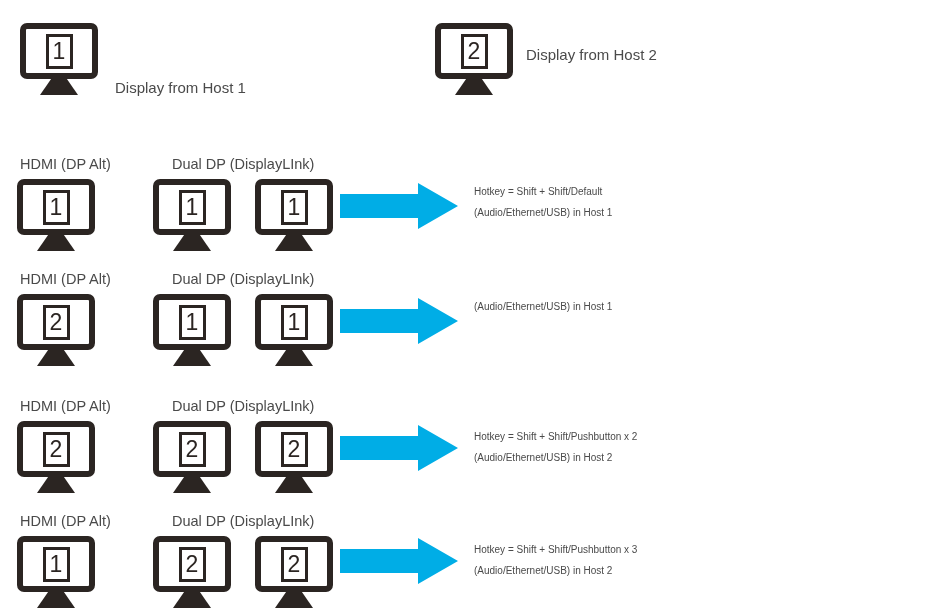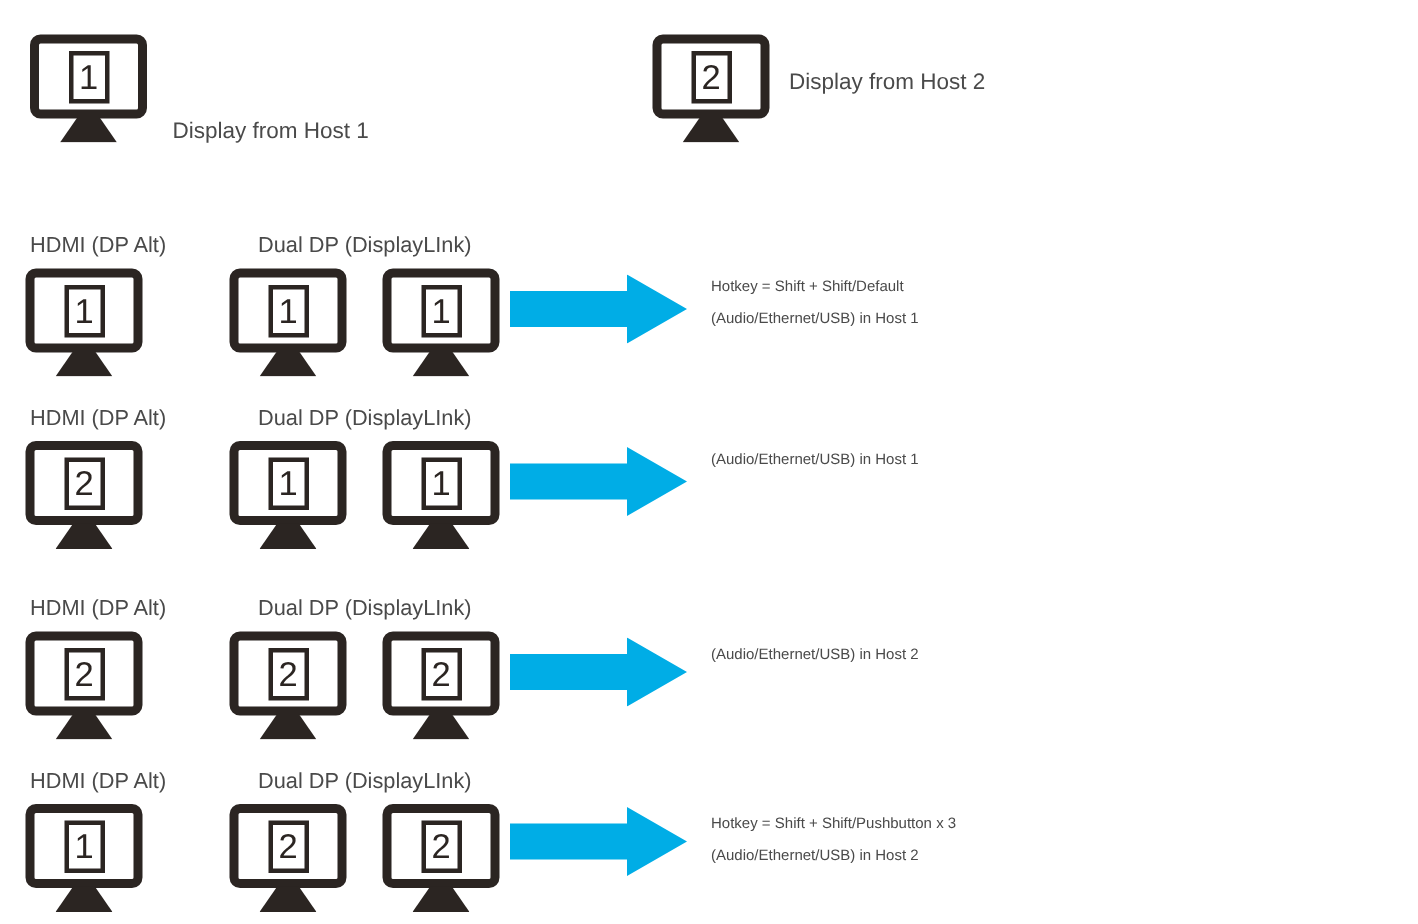--- a/index.html
+++ b/index.html
@@ -159,20 +159,21 @@
           <div class="mon-tag">2</div>
         </div>
       <div class="mon-stand"></div>
     </div>
     <div class="arrow" style="top:28px;">
       <svg viewBox="0 0 118 46">
           <polygon points="0,11 78,11 78,0 118,23 78,46 78,35 0,35" fill="#00ade6"></polygon>
         </svg>
     </div>
     <div class="hotkey-text" style="top:29px;">
+      <div>Hotkey = Shift + Shift/Pushbutton x 2</div>
       <div>(Audio/Ethernet/USB) in Host 2</div>
     </div>
   </div>
 
   <div class="row" style="top:512px;">
     <div class="port-label" style="left:20px;top:1px;">HDMI (DP Alt)</div>
     <div class="port-label" style="left:172px;top:1px;">Dual DP (DisplayLInk)</div>
     <div class="monitor" style="left:17px;top:24px;">
       <div class="mon-screen">
           <div class="mon-tag">1</div>

